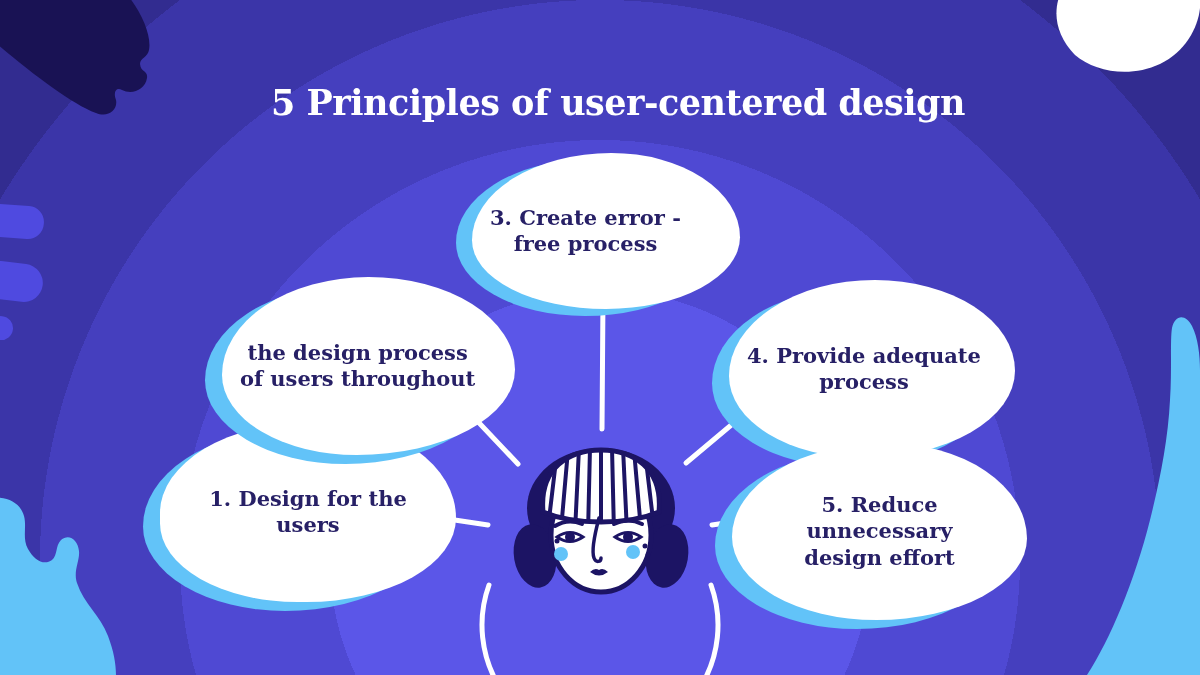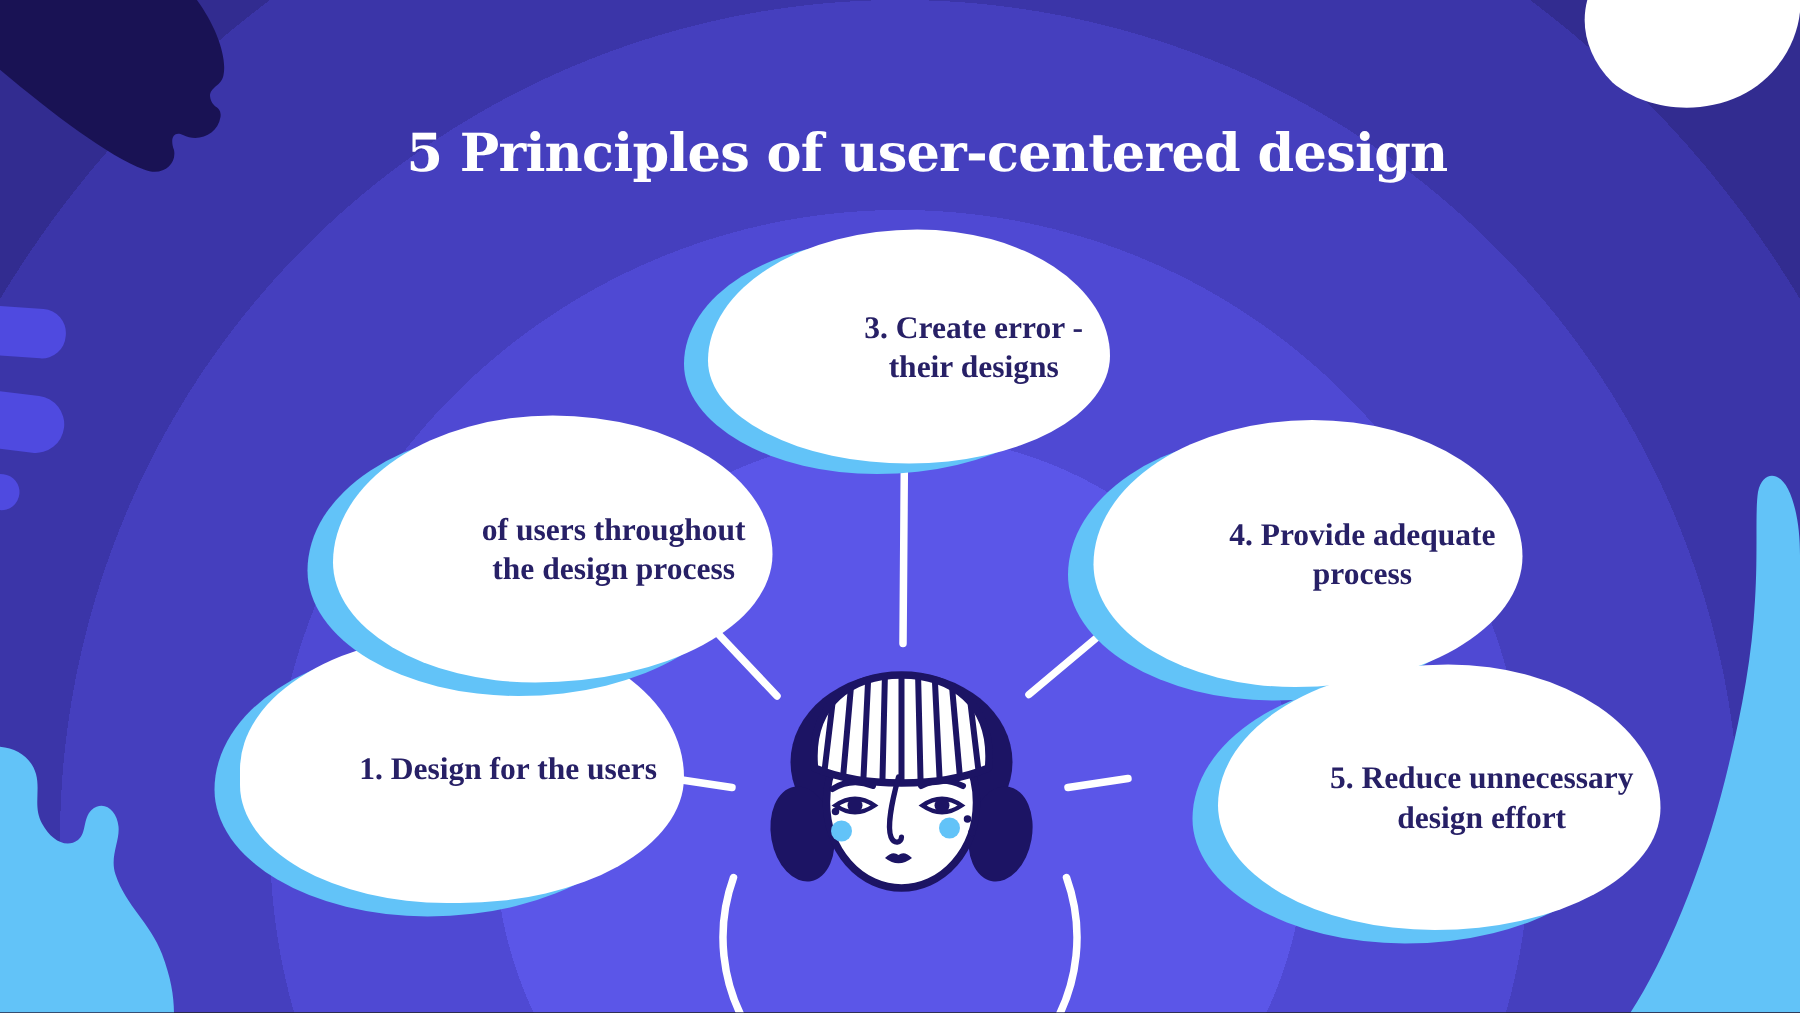--- a/index.html
+++ b/index.html
@@ -20,36 +20,36 @@
     font-size:35px; font-weight:bold; letter-spacing:-0.5px; color:#ffffff;
   }
   .bubble { position:absolute; z-index:2; }
   .bubble .shadow {
     position:absolute; inset:0; background:#62c3f8;
     border-radius:49% 51% 52% 48% / 53% 49% 51% 47%;
     transform:translate(-17px, 9px);
   }
   .bubble .body {
     position:absolute; inset:0; background:#ffffff;
-    display:flex; align-items:center; justify-content:flex-end;font-family:Liberation Serif, serif;
+    display:flex; align-items:center; justify-content:flex-start;
   }
   .bubble .txt {
     font-weight:bold; font-size:21px; line-height:1.24;
     color:#272066; text-align:center; padding:0 18px;
   }
   .b1 { left:160px; top:422px; width:296px; height:180px; }
   .b1 .body { border-radius:53% 47% 52% 48% / 52% 55% 48% 45%; }
   .b2 { left:222px; top:277px; width:293px; height:178px; }
   .b2 .body { border-radius:50% 50% 54% 46% / 55% 52% 48% 45%; }
   .b3 { left:472px; top:153px; width:268px; height:156px; }
   .b3 .body { border-radius:52% 48% 50% 50% / 56% 54% 46% 44%; }
   .b3 .shadow { transform:translate(-16px, 7px); }
   .b4 { left:729px; top:280px; width:286px; height:178px; }
   .b4 .body { border-radius:51% 49% 53% 47% / 54% 51% 49% 46%; }
-  .b5 { left:812px; top:443px; width:295px; height:177px; }
+  .b5 { left:732px; top:443px; width:295px; height:177px; }
   .b5 .body { border-radius:52% 48% 51% 49% / 53% 54% 46% 47%; }
 </style>
 </head>
 <body>
 
 <div class="stage">
 
   <svg class="deco" width="1200" height="675" viewBox="0 0 1200 675">
     <defs>
       <clipPath id="hatClip">
@@ -139,32 +139,32 @@
       <div class="txt">
         <div>1. Design for the users</div>
       </div>
     </div>
   </div>
 
   <div class="bubble b2">
     <div class="shadow"></div>
     <div class="body">
       <div class="txt">
+        <div>the design process</div>
         <div>of users throughout</div>
-        <div>the design process</div>
       </div>
     </div>
   </div>
 
   <div class="bubble b3">
     <div class="shadow"></div>
     <div class="body">
       <div class="txt">
         <div>3. Create error -</div>
-        <div>their designs</div>
+        <div>free process</div>
       </div>
     </div>
   </div>
 
   <div class="bubble b4">
     <div class="shadow"></div>
     <div class="body">
       <div class="txt">
         <div>4. Provide adequate</div>
         <div>process</div>

